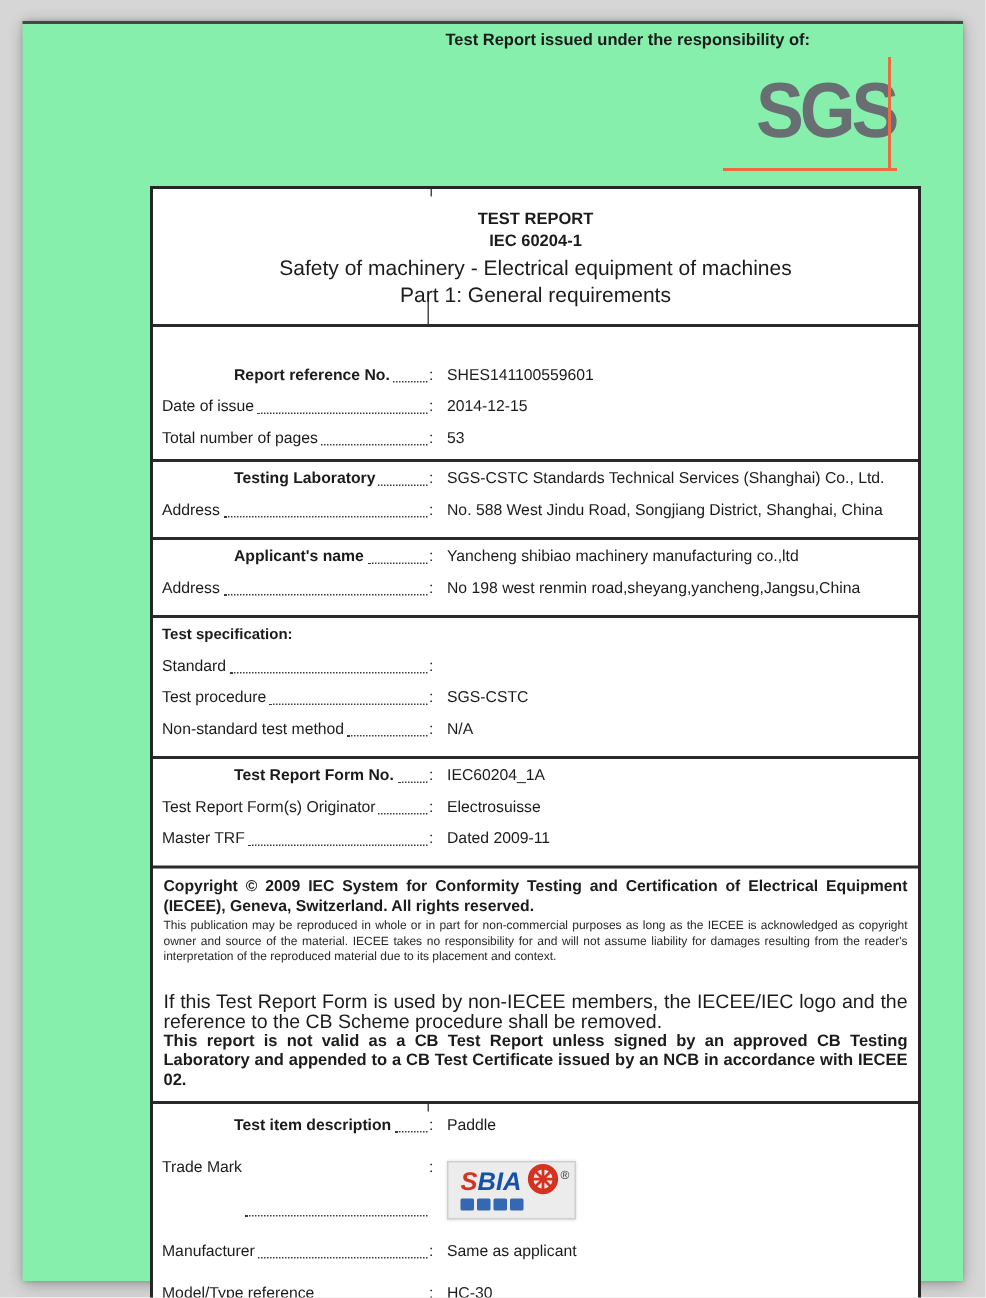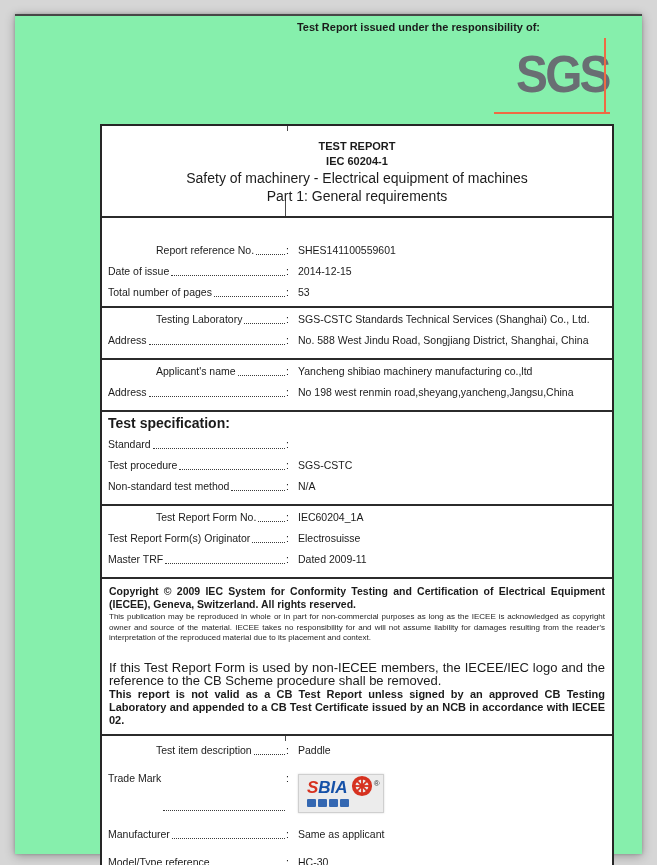--- a/index.html
+++ b/index.html
@@ -18,21 +18,21 @@
     border-top:2.5px solid #474747;
     box-shadow:0 2px 10px rgba(0,0,0,.3), 0 0 3px rgba(0,0,0,.2);
   }
   .issued{
     margin-top:5px;
     padding-left:180px;
     text-align:center;
     font-size:11px;font-weight:bold;
   }
   
-  .sgs{position:absolute;top:26px;right:34px;width:100px;height:80px;}
+  .sgs{position:absolute;top:26px;right:46px;width:100px;height:80px;}
   .sgs-text{
     font-size:52px;font-weight:bold;color:#696e73;
     letter-spacing:-3px;line-height:64px;
     transform:scaleX(.92);transform-origin:right;
     text-align:right;padding-right:6px;
   }
   .sgs-vline{position:absolute;right:2px;top:-4px;width:2.5px;height:76px;background:#ee6a43;}
   .sgs-hline{position:absolute;left:-14px;bottom:8px;height:2.5px;width:116px;background:#ee6a43;}
   
   .tbl{
@@ -44,25 +44,25 @@
   .sec{border-top:2px solid #2b2b2b;padding:5px 6px 6px;}
   .sec.head{border-top:none;text-align:center;padding:13px 6px 11px;position:relative;}
   .sec.head::after{content:"";position:absolute;bottom:0;left:183px;height:15px;border-left:1.5px solid #4a4a4a;}
   .h-sm{font-size:11px;font-weight:bold;line-height:15px;}
   .h-lg{font-size:14px;font-weight:normal;line-height:18px;}
   .sec.first{padding-top:26px;padding-bottom:2px;}
   .row{display:flex;margin-bottom:8px;font-size:10.5px;line-height:13px;}
   .sec .row:last-child{margin-bottom:5px;}
   .lblwrap{display:flex;width:181px;flex:none;}
   .lbl{white-space:nowrap;}
-  .b{font-weight:normal;padding-left:48px;}
+  .b{font-weight:bold;padding-left:48px;}
   .dots{flex:1;min-width:6px;border-bottom:1.5px dotted #3c3c3c;margin:0 1px 2px 2px;}
   .colon{flex:none;}
   .val{padding-left:9px;white-space:nowrap;}
-  .sec-heading{font-size:14px;font-weight:bold;margin-bottom:8px;line-height:13px;}
+  .sec-heading{font-size:10px;font-weight:bold;margin-bottom:8px;line-height:13px;}
   
   .sec.copy{padding:6px 7px 7px;}
   .cp1{font-size:10.5px;font-weight:bold;line-height:13px;text-align:justify;margin:0 0 1px;}
   .cp2{font-size:8px;line-height:10.5px;text-align:justify;margin:0 0 17px;color:#262626;}
   .cp3{font-size:13px;line-height:13px;text-align:justify;margin:0 0 1px;}
   .cp4{font-size:11px;font-weight:bold;line-height:13px;text-align:justify;margin:0;}
   
   .sec.item{position:relative;padding-top:8px;padding-bottom:12px;}
   .sec.item::before{content:"";position:absolute;top:0;left:183px;height:5px;border-left:1.5px solid #4a4a4a;}
   .sec.item .row{margin-bottom:15px;}

